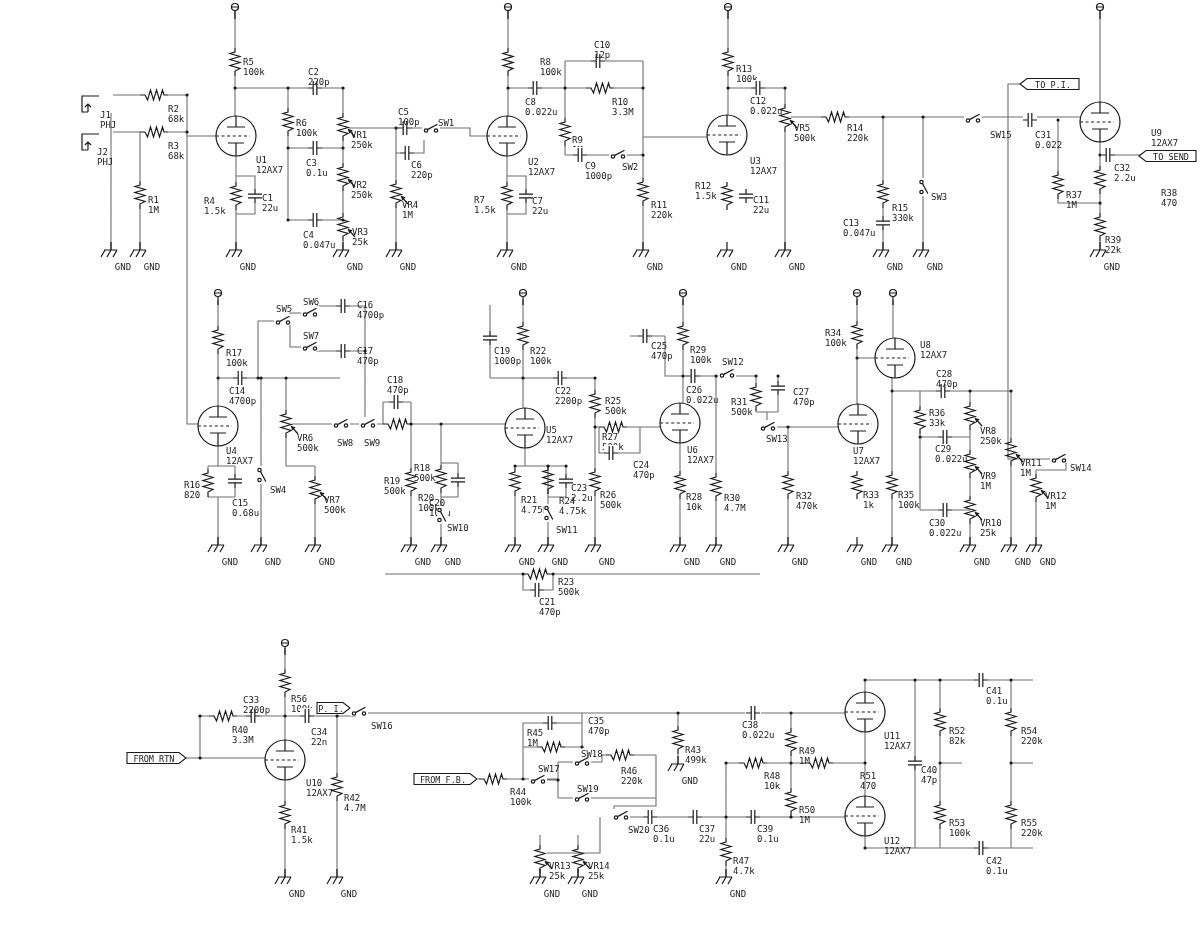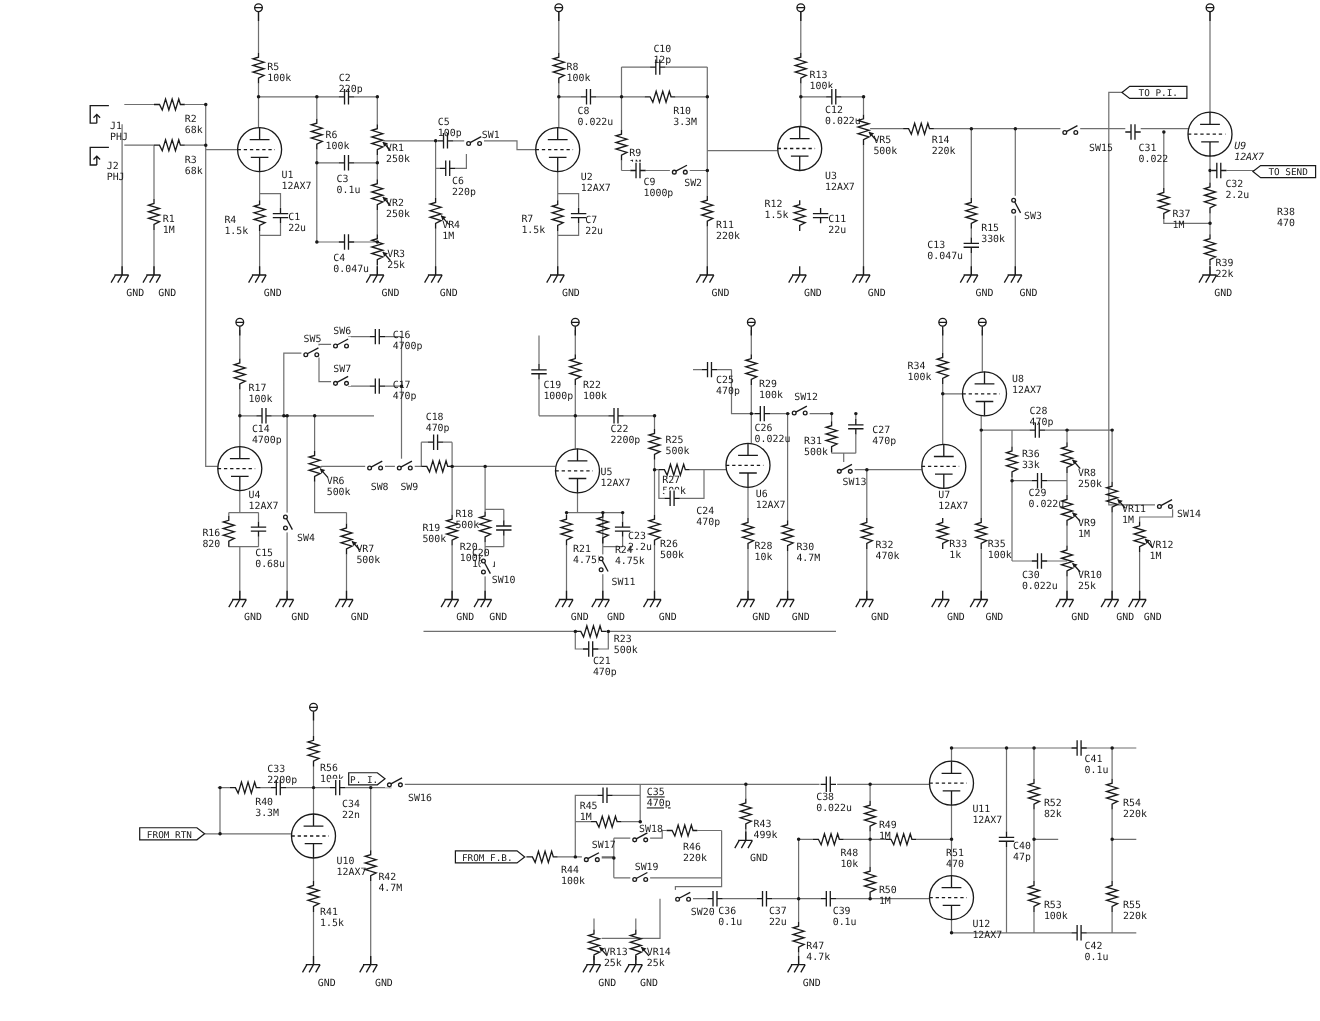--- a/index.html
+++ b/index.html
@@ -209,21 +209,21 @@
       </svg>
     </div>
     <div class="lbl" style="left: 402px; top: 200px;"><div>VR4</div><div>1M</div></div>
     <div class="comp" style="left: 508px; top: 62px;">
       <svg width="48" height="48" viewBox="-24 -24 48 48">
         <g transform="rotate(0)">
           <path class="k" d="M0,-14V-10L-5,-8.5L5,-5.5L-5,-2.5L5,0.5L-5,3.5L5,6.5L0,9V14"></path>
         </g>
       </svg>
     </div>
-    <div class="lbl" style="left: 515px; top: 57px;"><div>R8</div><div>100k</div></div>
+    <div class="lbl" style="left: 540px; top: 57px;"><div>R8</div><div>100k</div></div>
     <div class="comp" style="left: 507px; top: 136px;">
       <svg width="48" height="48" viewBox="-24 -24 48 48">
         <g transform="rotate(0)">
           <circle class="k" cx="0" cy="0" r="20" fill="#fff"></circle>
           <path class="k" d="M0,-20V-9M-9,-9H9"></path>
           <path class="k" stroke-dasharray="3,2.6" d="M-20,0H14"></path>
           <path class="k" d="M-8,7H8M0,7V20"></path>
         </g>
       </svg>
     </div>
@@ -421,21 +421,21 @@
     <div class="comp" style="left: 1100px; top: 122px;">
       <svg width="48" height="48" viewBox="-24 -24 48 48">
         <g transform="rotate(0)">
           <circle class="k" cx="0" cy="0" r="20" fill="#fff"></circle>
           <path class="k" d="M0,-20V-9M-9,-9H9"></path>
           <path class="k" stroke-dasharray="3,2.6" d="M-20,0H14"></path>
           <path class="k" d="M-8,7H8M0,7V20"></path>
         </g>
       </svg>
     </div>
-    <div class="lbl" style="left: 1122px; top: 128px; font-style: italic;"><div>U9</div><div>12AX7</div></div>
+    <div class="lbl" style="left: 1151px; top: 128px;"><div>U9</div><div>12AX7</div></div>
     <div class="comp" style="left: 1108px; top: 155px;">
       <svg width="48" height="48" viewBox="-24 -24 48 48">
         <g transform="rotate(0)">
           <rect x="-7" y="-8" width="14" height="16" fill="#fff"></rect>
           <path class="k" d="M-1.8,-7V7M1.8,-7V7M-7,0H-1.8M1.8,0H7"></path>
         </g>
       </svg>
     </div>
     <div class="lbl" style="left: 1114px; top: 163px;"><div>C32</div><div>2.2u</div></div>
     <div class="comp" style="left: 1058px; top: 185px;">
@@ -1118,21 +1118,21 @@
     </div>
     <div class="lbl" style="left: 527px; top: 728px;"><div>R45</div><div>1M</div></div>
     <div class="comp" style="left: 550px; top: 723px;">
       <svg width="48" height="48" viewBox="-24 -24 48 48">
         <g transform="rotate(0)">
           <rect x="-7" y="-8" width="14" height="16" fill="#fff"></rect>
           <path class="k" d="M-1.8,-7V7M1.8,-7V7M-7,0H-1.8M1.8,0H7"></path>
         </g>
       </svg>
     </div>
-    <div class="lbl" style="left: 588px; top: 716px; text-decoration: underline;"><div>C35</div><div>470p</div></div>
+    <div class="lbl" style="left: 588px; top: 716px;"><div>C35</div><div>470p</div></div>
     <div class="comp" style="left: 538px; top: 780px;">
       <svg width="48" height="48" viewBox="-24 -24 48 48">
         <g transform="rotate(0)">
           <rect x="-9" y="-7" width="18" height="11" fill="#fff"></rect>
           <circle class="k" cx="-5" cy="1.5" r="1.7" fill="#fff"></circle>
           <circle class="k" cx="5" cy="1.5" r="1.7" fill="#fff"></circle>
           <path class="k" d="M-3.6,0.6L6.5,-4.8"></path>
         </g>
       </svg>
     </div>

